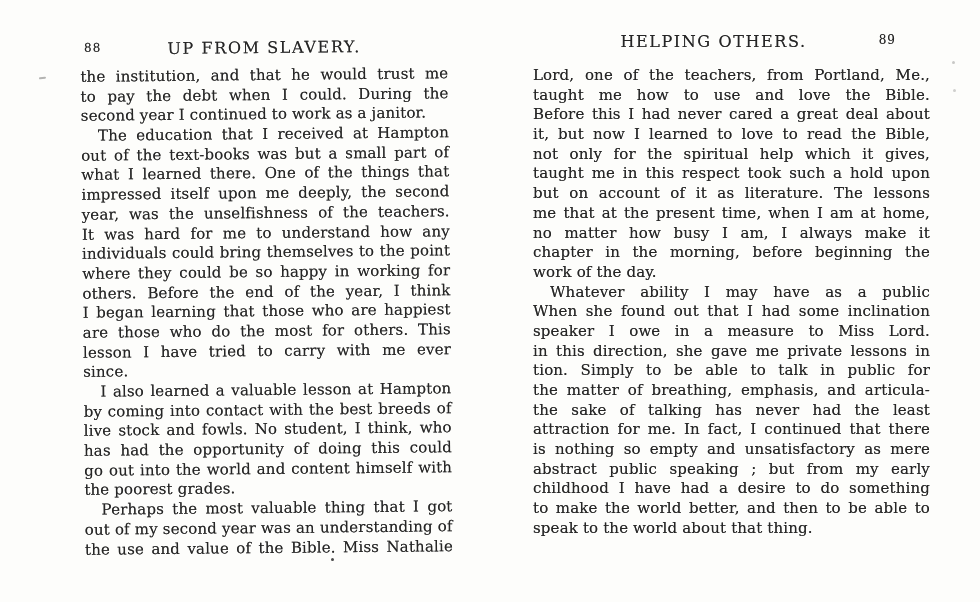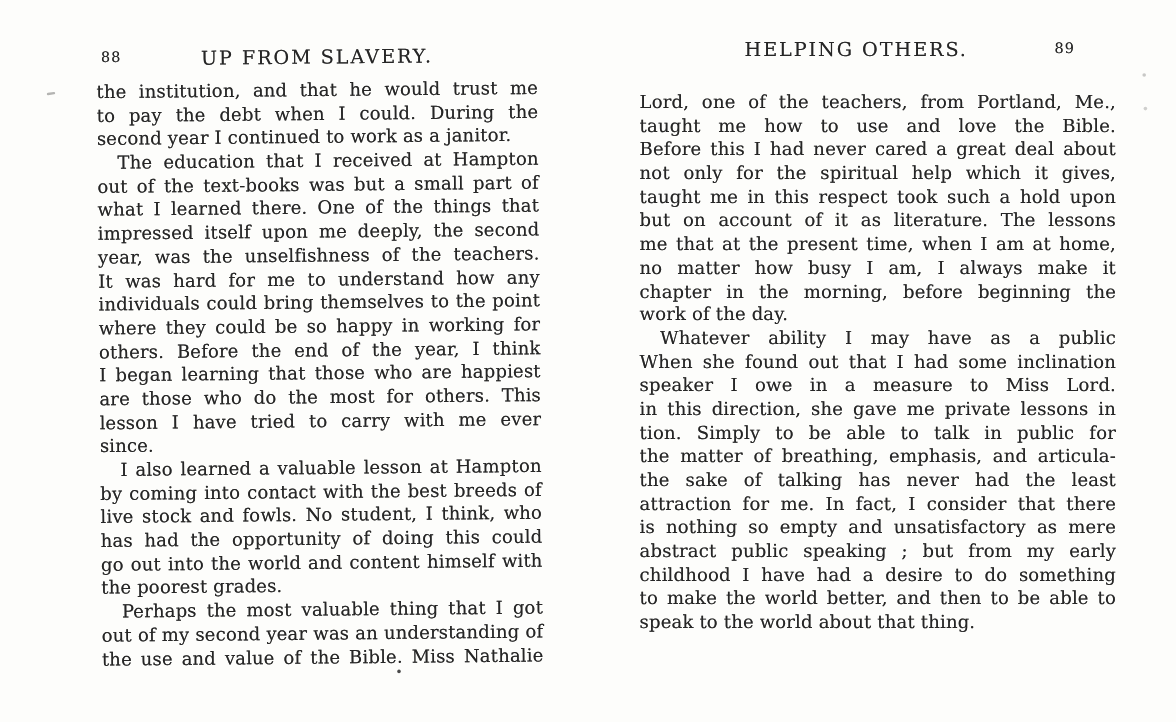--- a/index.html
+++ b/index.html
@@ -52,21 +52,21 @@
   }
   .page-left .page-num { left: 4px; }
   .page-right .page-num { right: 34px; }
   .page-body {
     font-size: 15px;
     line-height: 19.7px;
     letter-spacing: 0.15px;
     text-shadow: 0 0 0.45px rgba(25,25,25,0.6);
   }
   .page-left .page-body { margin-top: 8px; }
-  .page-right .page-body { margin-top: 24px; }
+  .page-right .page-body { margin-top: 14px; }
   .line {
     text-align: justify;
     text-align-last: justify;
     height: 19.7px;
     overflow: visible;
   }
   .line.endline {
     text-align-last: left;
   }
   .line.indent {
@@ -120,35 +120,36 @@
 
 <div class="page page-right">
   <div class="running-header">
     <span class="running-title">HELPING OTHERS.</span>
     <span class="page-num">89</span>
   </div>
   <div class="page-body" id="right-body">
       <div class="line">Lord, one of the teachers, from Portland, Me.,</div>
       <div class="line">taught me how to use and love the Bible.</div>
       <div class="line">Before this I had never cared a great deal about</div>
+      <div class="line">it, but now I learned to love to read the Bible,</div>
       <div class="line">not only for the spiritual help which it gives,</div>
       <div class="line">taught me in this respect took such a hold upon</div>
       <div class="line">but on account of it as literature. The lessons</div>
       <div class="line">me that at the present time, when I am at home,</div>
       <div class="line">no matter how busy I am, I always make it</div>
       <div class="line">chapter in the morning, before beginning the</div>
       <div class="line endline">work of the day.</div>
       <div class="line indent">Whatever ability I may have as a public</div>
       <div class="line">When she found out that I had some inclination</div>
       <div class="line">speaker I owe in a measure to Miss Lord.</div>
       <div class="line">in this direction, she gave me private lessons in</div>
       <div class="line">tion. Simply to be able to talk in public for</div>
       <div class="line">the matter of breathing, emphasis, and articula-</div>
       <div class="line">the sake of talking has never had the least</div>
-      <div class="line">attraction for me. In fact, I consider that there</div>
+      <div class="line">attraction for me. In fact, I continued that there</div>
       <div class="line">is nothing so empty and unsatisfactory as mere</div>
       <div class="line">abstract public speaking ; but from my early</div>
       <div class="line">childhood I have had a desire to do something</div>
       <div class="line">to make the world better, and then to be able to</div>
       <div class="line endline">speak to the world about that thing.</div>
     </div>
 </div>
 
 <div class="speck speck-dot"></div>
 <div class="speck speck-dash"></div>

